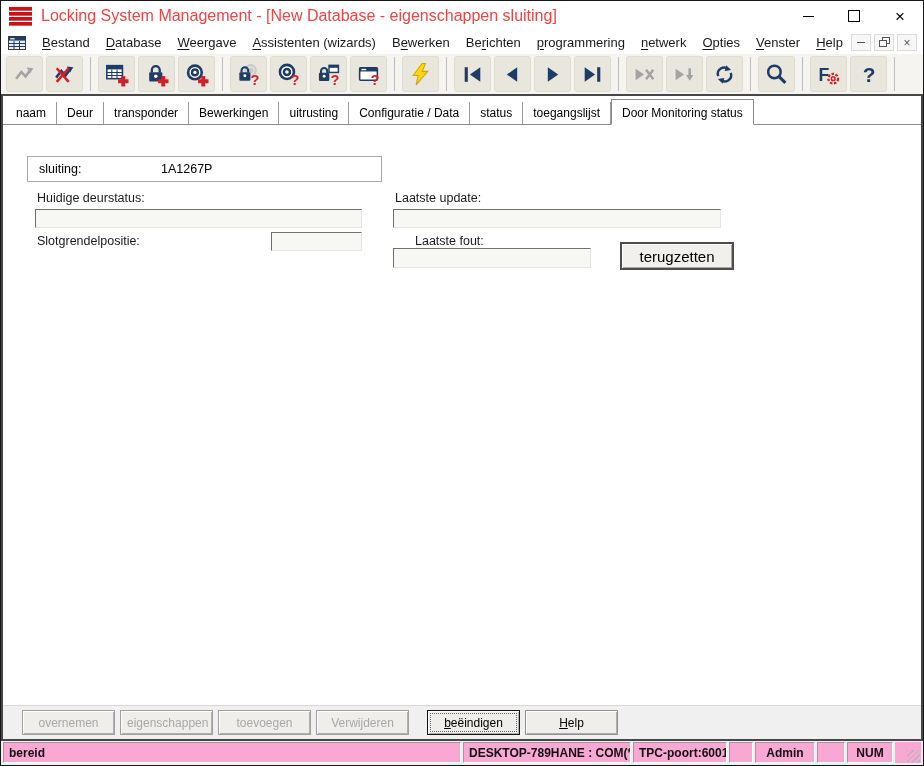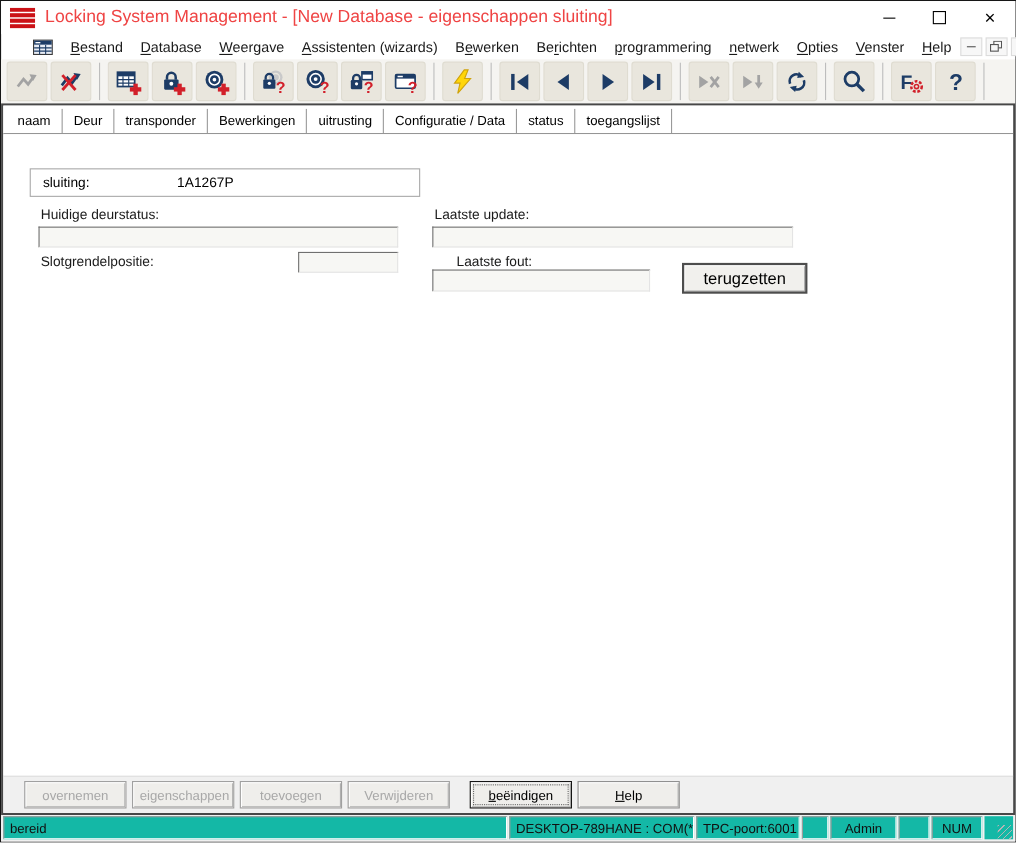--- a/index.html
+++ b/index.html
@@ -10,21 +10,21 @@
   .titlebar{flex:0 0 30px;display:flex;align-items:center;background:#fff;padding-left:8px;}
   .title-logo{width:23px;height:19px;margin-right:9px;display:flex;}
   .title-text{font-size:16px;color:#ef4444;flex:1;white-space:nowrap;}
   .win-controls{display:flex;height:100%;}
   .win-btn{width:46px;display:flex;align-items:center;justify-content:center;cursor:default;}
   .g-min{width:11px;height:1px;background:#000;}
   .g-max{width:10px;height:10px;border:1px solid #000;}
   .g-close{font-size:17px;color:#000;line-height:1;}
 
   
-  .menubar{flex:0 0 23px;display:flex;align-items:center;background:#fff;padding-left:7px;font-size:13px;color:#1a1a1a;margin-left:22px;}
+  .menubar{flex:0 0 23px;display:flex;align-items:center;background:#fff;padding-left:7px;font-size:13px;color:#1a1a1a;}
   .mdi-doc{width:19px;height:16px;margin-right:7px;display:flex;}
   .menu-items{display:flex;align-items:center;}
   .menu-item{padding:0 8px;white-space:nowrap;}
   .menu-item u{text-underline-offset:2px;}
   .mdi-controls{margin-left:auto;display:flex;gap:3px;padding-right:6px;align-items:center;}
   .mdi-btn{width:18px;height:15px;display:flex;align-items:center;justify-content:center;border:1px solid #dcdcdc;background:#f7f7f7;color:#555;}
   .mdi-btn .g-min{width:8px;background:#555;}
   .mdi-btn .g-close2{font-size:12px;color:#555;line-height:1;}
 
   
@@ -63,21 +63,21 @@
   .btn-terug{position:absolute;left:617px;top:117px;width:114px;height:28px;background:#f1f0ed;border:2px solid #4d4d4d;box-shadow:inset 1px 1px 0 #ffffff,inset -1px -1px 0 #a8a8a8;font-family:"Liberation Sans",sans-serif;font-size:15px;color:#000;}
 
   
   .bottombar{flex:0 0 33px;background:#f0f0f0;border-top:1px solid #d8d8d8;display:flex;align-items:center;padding-left:19px;}
   .btn{width:93px;height:25px;font-family:"Liberation Sans",sans-serif;font-size:12px;background:#efeeeb;border:1px solid #909090;box-shadow:inset 1px 1px 0 #ffffff,inset -1px -1px 0 #b0b0b0;margin-right:5px;color:#000;white-space:nowrap;}
   .btn.disabled{color:#a8a8a8;border-color:#a0a0a0;}
   .btn.default{border:1px solid #151515;outline:1px dotted #666;outline-offset:-4px;margin-left:13px;}
 
   
   .statusbar{flex:0 0 21px;background:#f0f0f0;display:flex;align-items:stretch;padding:1px 2px 2px 2px;gap:2px;font-size:12px;color:#111;}
-  .sb-panel{border:1px solid;border-color:#9b9b9b #fdfdfd #fdfdfd #9b9b9b;display:flex;align-items:center;padding:0 5px;box-sizing:border-box;background:#14b8a6;white-space:nowrap;overflow:hidden;}
+  .sb-panel{border:1px solid;border-color:#9b9b9b #fdfdfd #fdfdfd #9b9b9b;display:flex;align-items:center;padding:0 5px;box-sizing:border-box;background:#f9a8d4;white-space:nowrap;overflow:hidden;font-weight:bold;}
   .sb-grow{flex:1;}
   .sb-center{justify-content:center;}
   .sb-gripwrap{border:none;position:relative;padding:0;}
   .grip-lines{position:absolute;right:1px;bottom:0;width:13px;height:13px;background:repeating-linear-gradient(135deg,#b5b5b5 0 1px,transparent 1px 4px);}
 </style>
 </head>
 <body>
 
 <div class="window">
 
@@ -346,20 +346,21 @@
 
     <div class="tabbar">
         <div class="tab">naam</div>
         <div class="tab">Deur</div>
         <div class="tab">transponder</div>
         <div class="tab">Bewerkingen</div>
         <div class="tab">uitrusting</div>
         <div class="tab">Configuratie / Data</div>
         <div class="tab">status</div>
         <div class="tab">toegangslijst</div>
+        <div class="tab active">Door Monitoring status</div>
       </div>
 
     <div class="content">
       <div class="info-box box-sluiting">
         <span class="info-label">sluiting:</span>
         <span class="info-value">1A1267P</span>
       </div>
 
       <span class="form-label lbl-huidige">Huidige deurstatus:</span>
       <input class="form-input in-huidige" readonly="" value="" style="">

